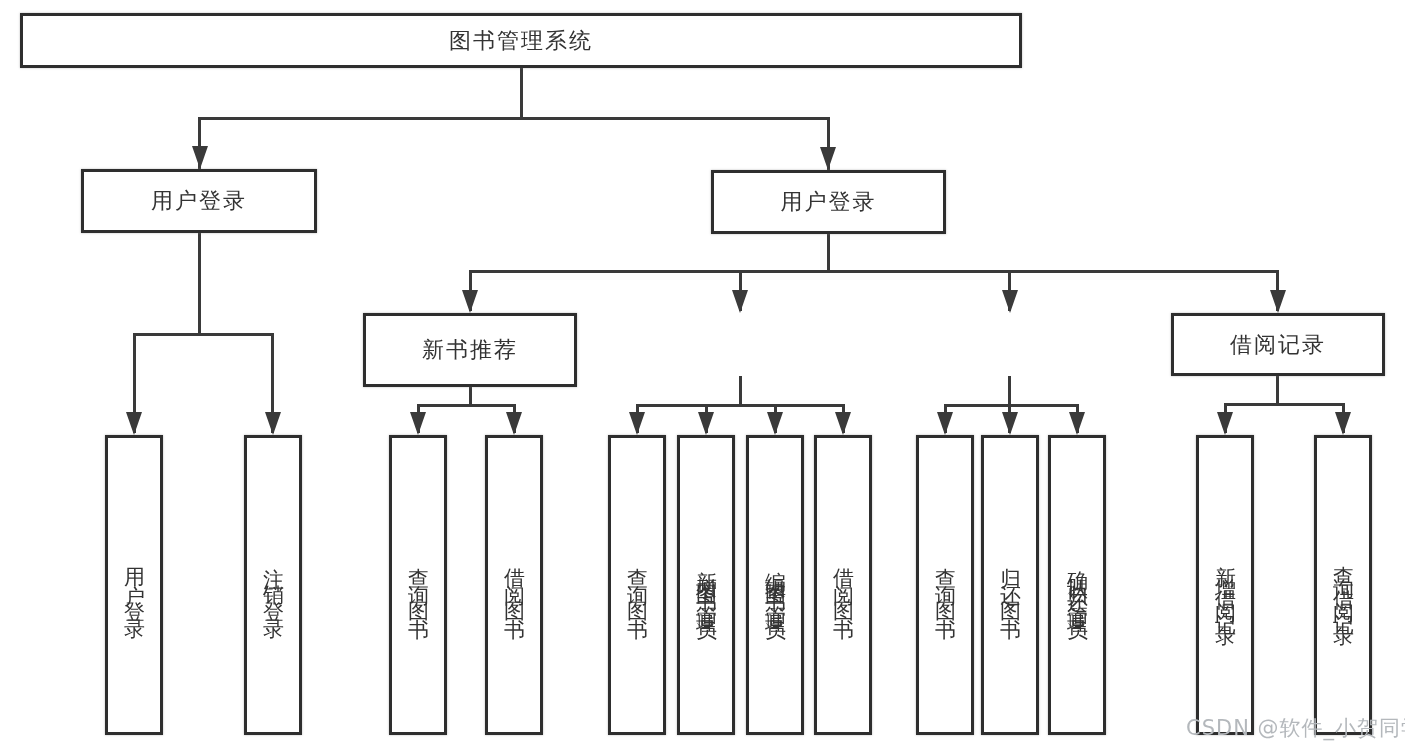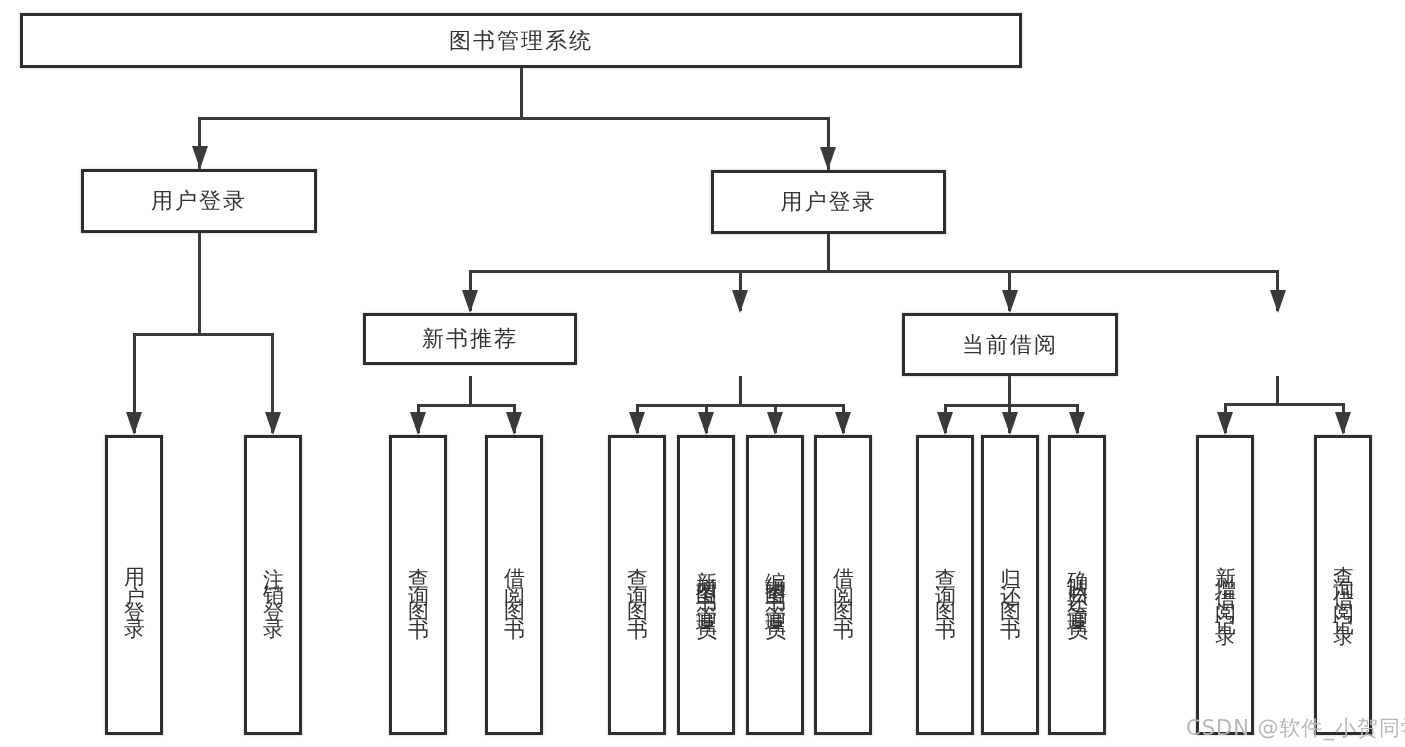--- a/index.html
+++ b/index.html
@@ -61,22 +61,22 @@
   <div class="hl" style="left:469px;top:270px;width:810px;"></div>
   <div class="vl" style="left:469px;top:270px;height:41px;"></div>
   <div class="arr" style="left:462px;top:290px;"></div>
   <div class="vl" style="left:739px;top:270px;height:41px;"></div>
   <div class="arr" style="left:732px;top:290px;"></div>
   <div class="vl" style="left:1008px;top:270px;height:41px;"></div>
   <div class="arr" style="left:1002px;top:290px;"></div>
   <div class="vl" style="left:1276px;top:270px;height:41px;"></div>
   <div class="arr" style="left:1270px;top:290px;"></div>
 
-  <div class="box hbox" style="left:363px;top:313px;width:214px;height:52px;text-align:right;">新书推荐</div>
-  <div class="box hbox" style="left:902px;top:313px;width:216px;height:63px;">当前借阅</div>
+  <div class="box hbox" style="left:363px;top:313px;width:214px;height:74px;text-align:right;">新书推荐</div>
+  <div class="box hbox" style="left:1171px;top:313px;width:214px;height:63px;">借阅记录</div>
 
   <div class="vl" style="left:469px;top:376px;height:31px;"></div>
   <div class="hl" style="left:417px;top:404px;width:99px;"></div>
   <div class="vl" style="left:417px;top:404px;height:29px;"></div>
   <div class="arr" style="left:410px;top:412px;"></div>
   <div class="vl" style="left:513px;top:404px;height:29px;"></div>
   <div class="arr" style="left:506px;top:412px;"></div>
 
   <div class="vl" style="left:739px;top:376px;height:31px;"></div>
   <div class="hl" style="left:636px;top:404px;width:209px;"></div>

